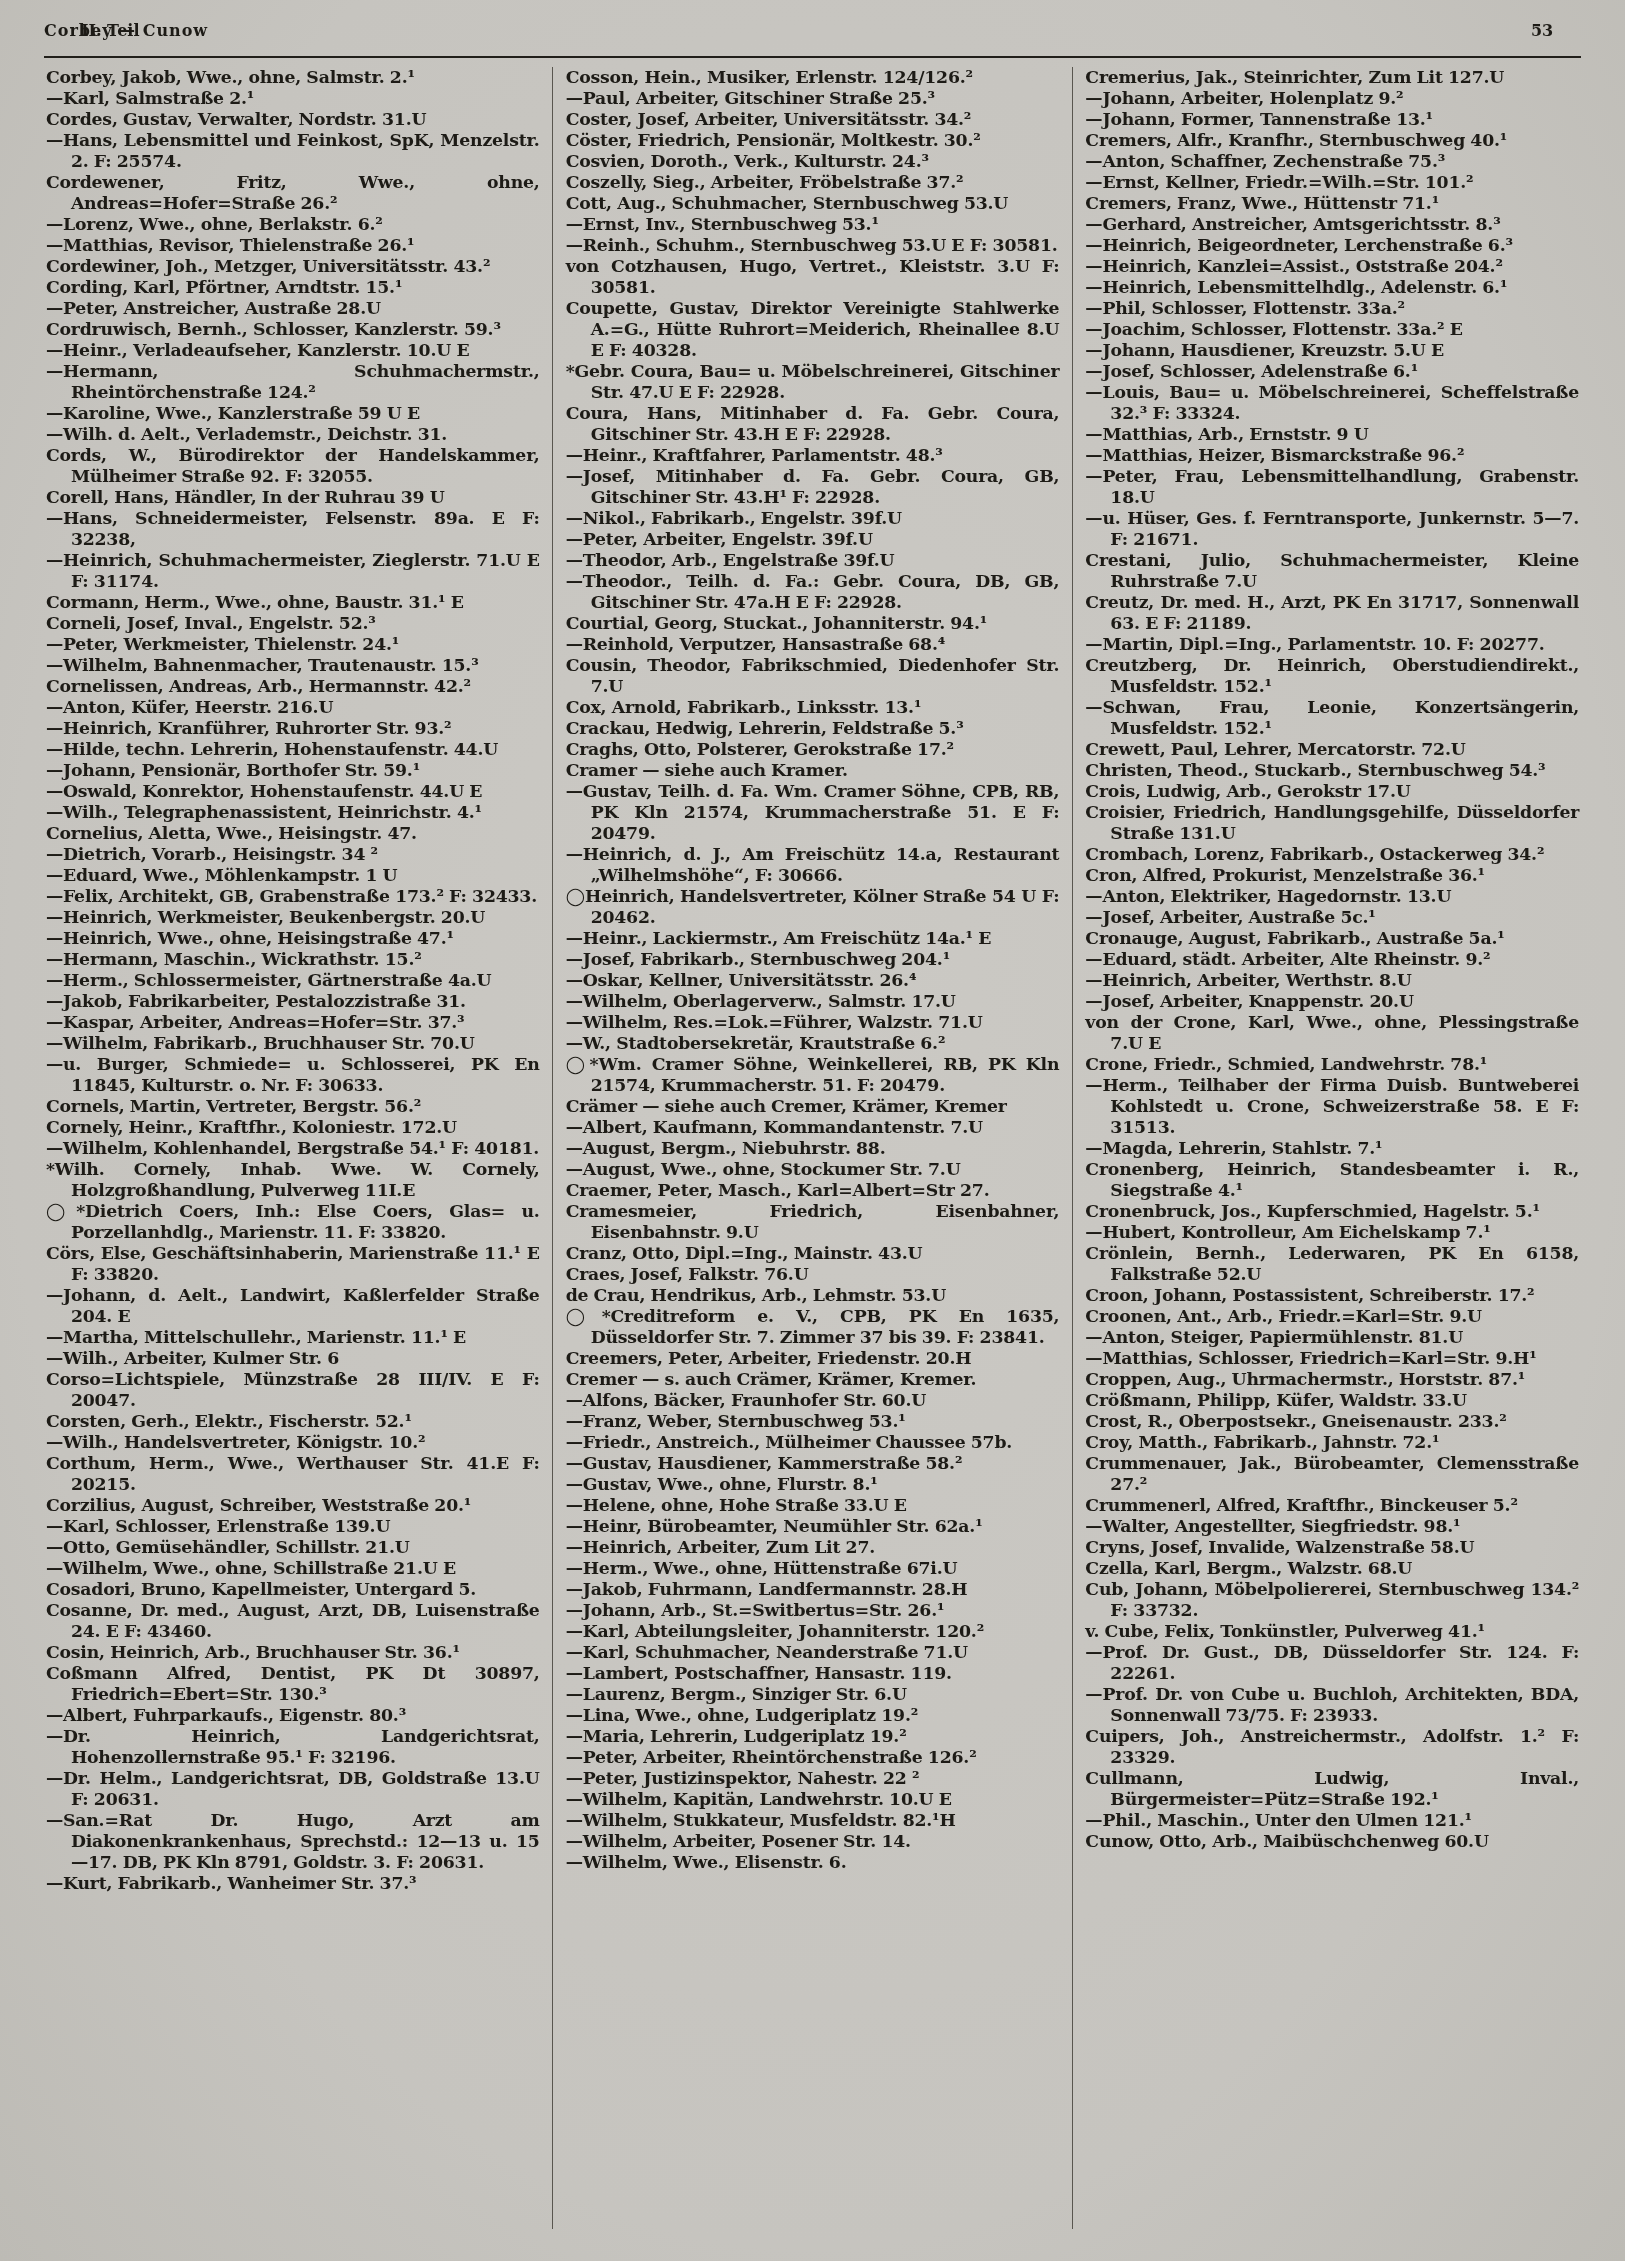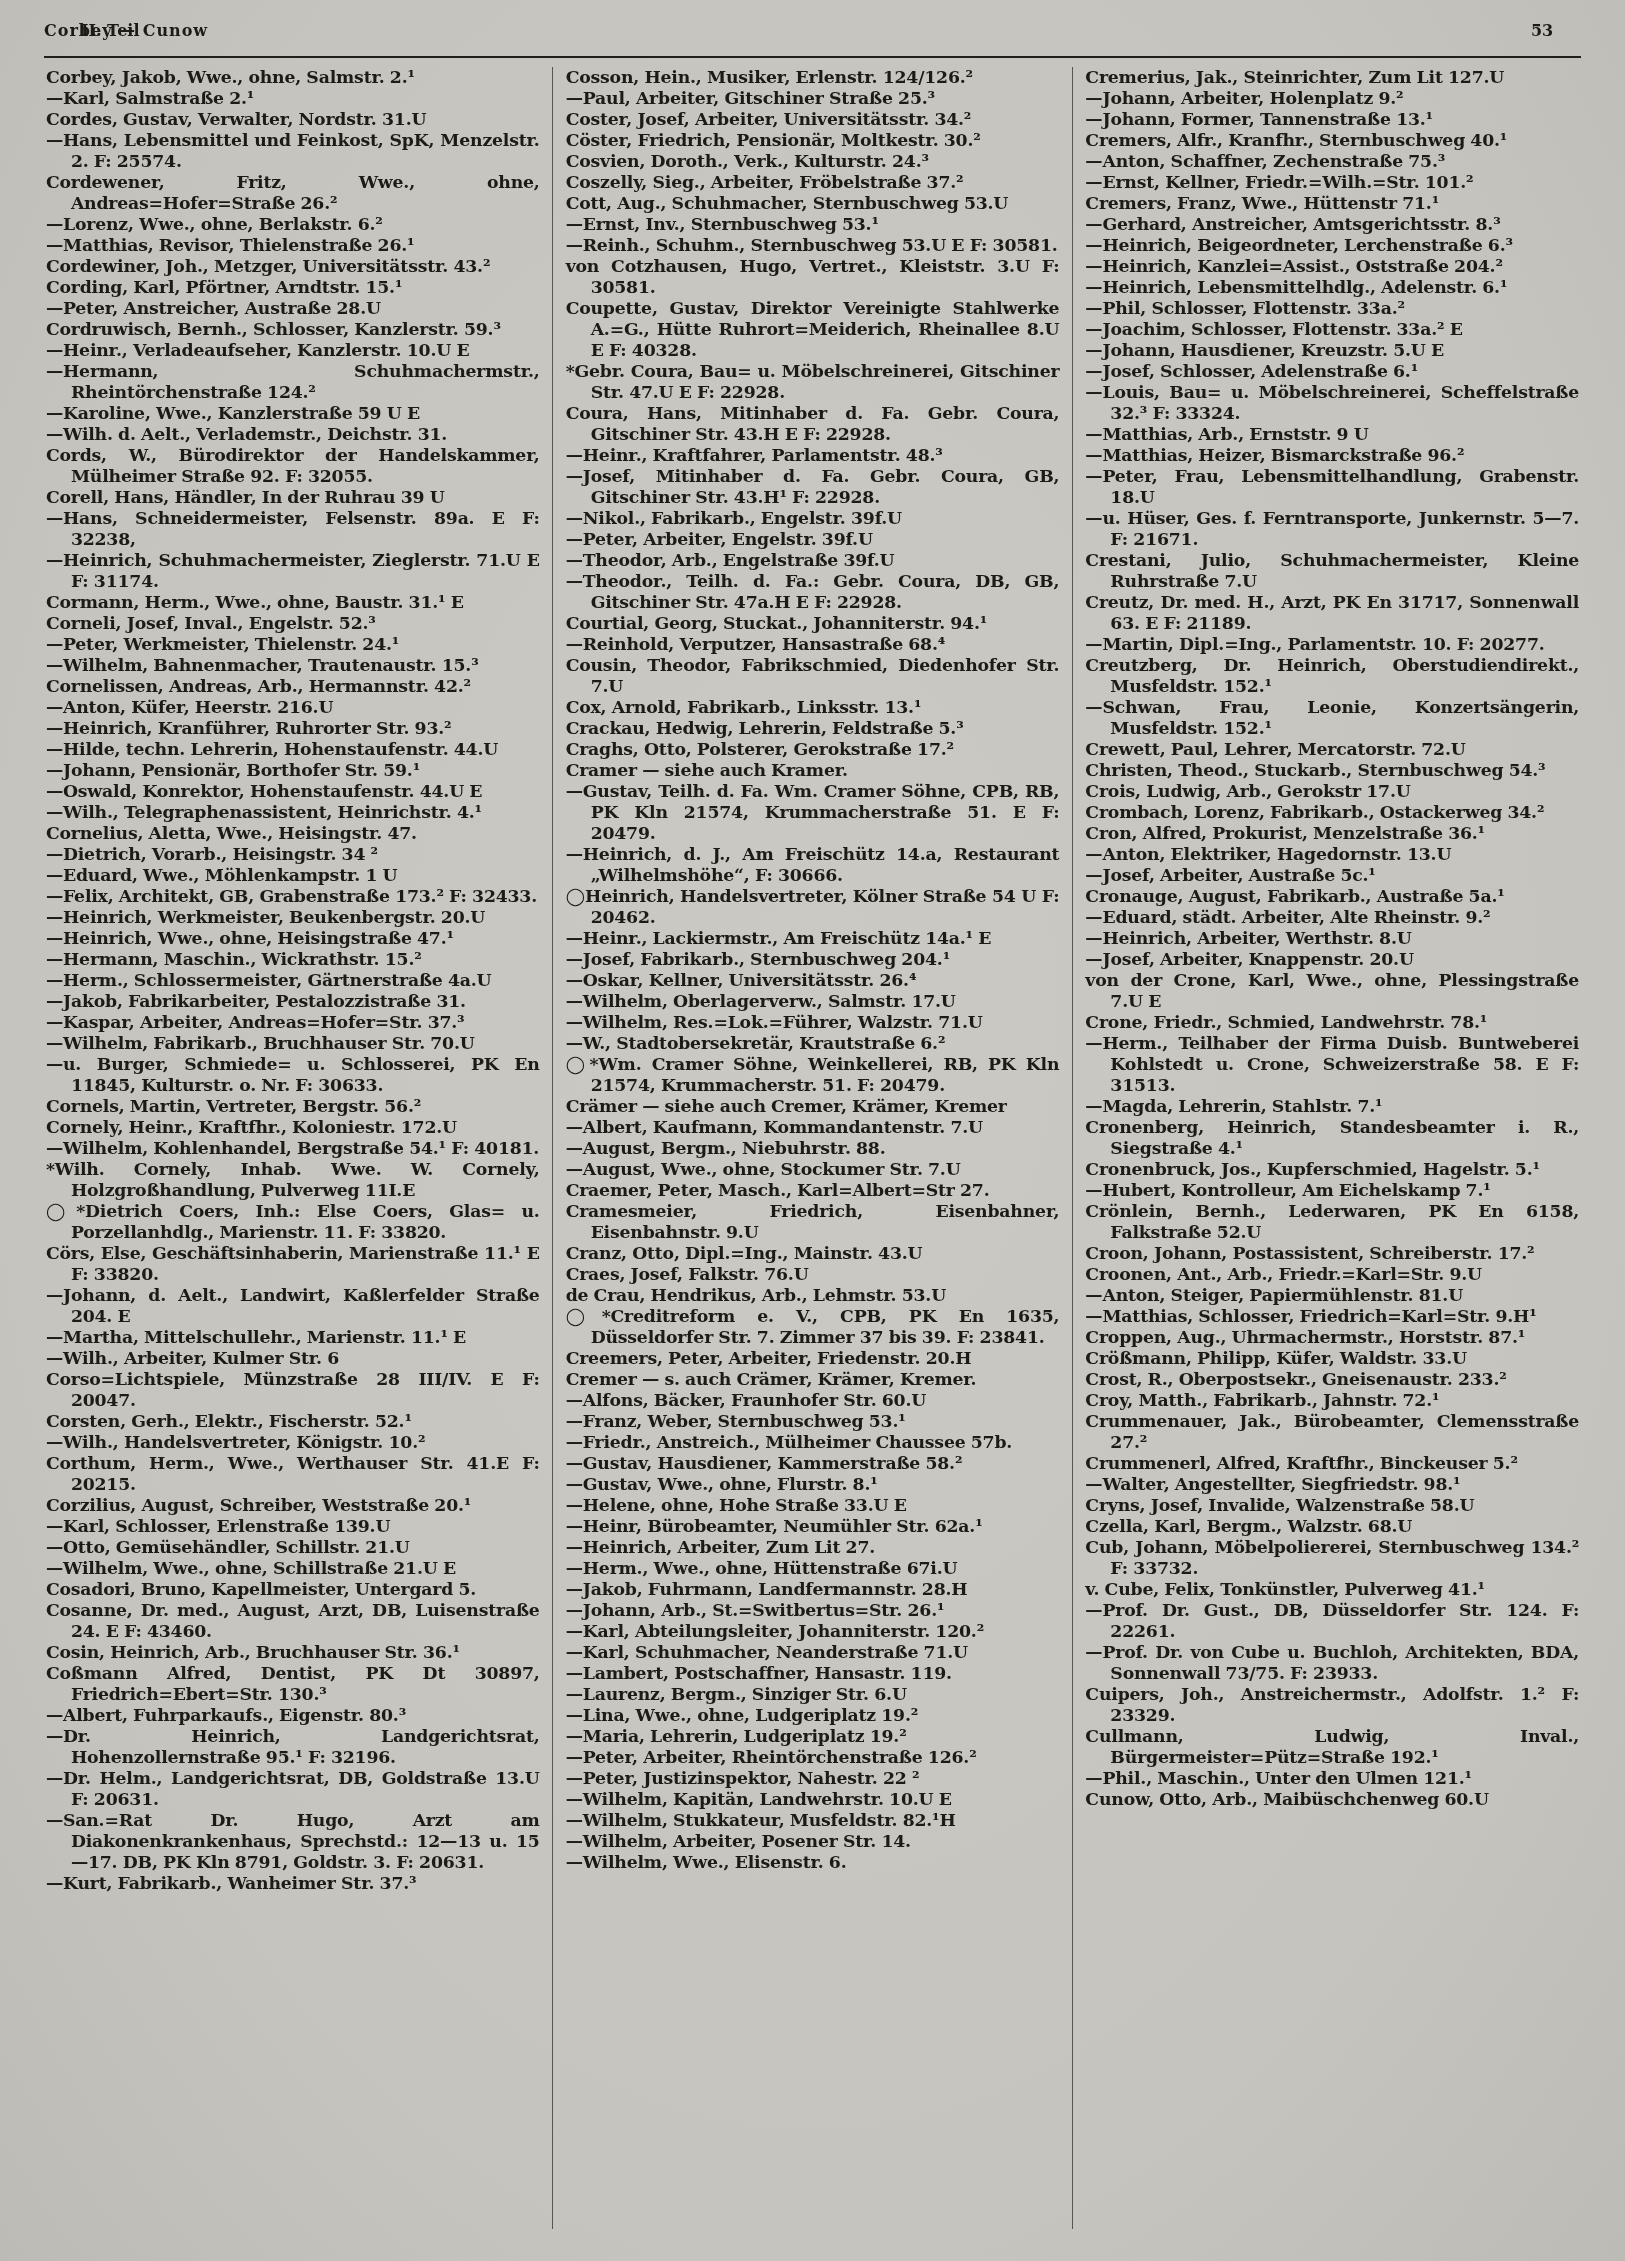--- a/index.html
+++ b/index.html
@@ -238,20 +238,21 @@
         <div class="entry">—Peter, Frau, Lebensmittelhandlung, Grabenstr. 18.U</div>
         <div class="entry">—u. Hüser, Ges. f. Ferntransporte, Junkernstr. 5—7. F: 21671.</div>
         <div class="entry">Crestani, Julio, Schuhmachermeister, Kleine Ruhrstraße 7.U</div>
         <div class="entry">Creutz, Dr. med. H., Arzt, PK En 31717, Sonnenwall 63. E F: 21189.</div>
         <div class="entry">—Martin, Dipl.=Ing., Parlamentstr. 10. F: 20277.</div>
         <div class="entry">Creutzberg, Dr. Heinrich, Oberstudiendirekt., Musfeldstr. 152.¹</div>
         <div class="entry">—Schwan, Frau, Leonie, Konzertsängerin, Musfeldstr. 152.¹</div>
         <div class="entry">Crewett, Paul, Lehrer, Mercatorstr. 72.U</div>
         <div class="entry">Christen, Theod., Stuckarb., Sternbuschweg 54.³</div>
         <div class="entry">Crois, Ludwig, Arb., Gerokstr 17.U</div>
+        <div class="entry">Croisier, Friedrich, Handlungsgehilfe, Düsseldorfer Straße 131.U</div>
         <div class="entry">Crombach, Lorenz, Fabrikarb., Ostackerweg 34.²</div>
         <div class="entry">Cron, Alfred, Prokurist, Menzelstraße 36.¹</div>
         <div class="entry">—Anton, Elektriker, Hagedornstr. 13.U</div>
         <div class="entry">—Josef, Arbeiter, Austraße 5c.¹</div>
         <div class="entry">Cronauge, August, Fabrikarb., Austraße 5a.¹</div>
         <div class="entry">—Eduard, städt. Arbeiter, Alte Rheinstr. 9.²</div>
         <div class="entry">—Heinrich, Arbeiter, Werthstr. 8.U</div>
         <div class="entry">—Josef, Arbeiter, Knappenstr. 20.U</div>
         <div class="entry">von der Crone, Karl, Wwe., ohne, Plessingstraße 7.U E</div>
         <div class="entry">Crone, Friedr., Schmied, Landwehrstr. 78.¹</div>

